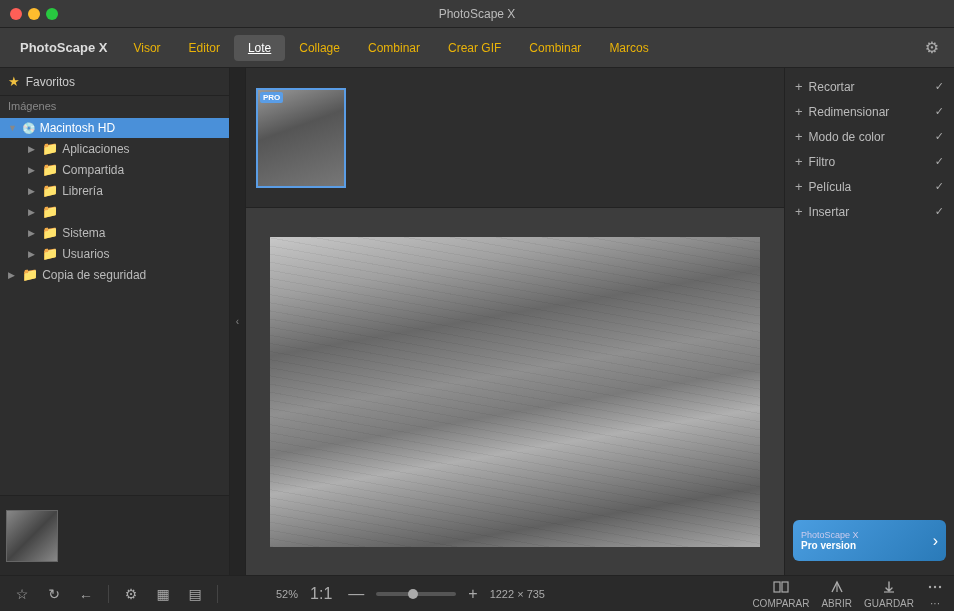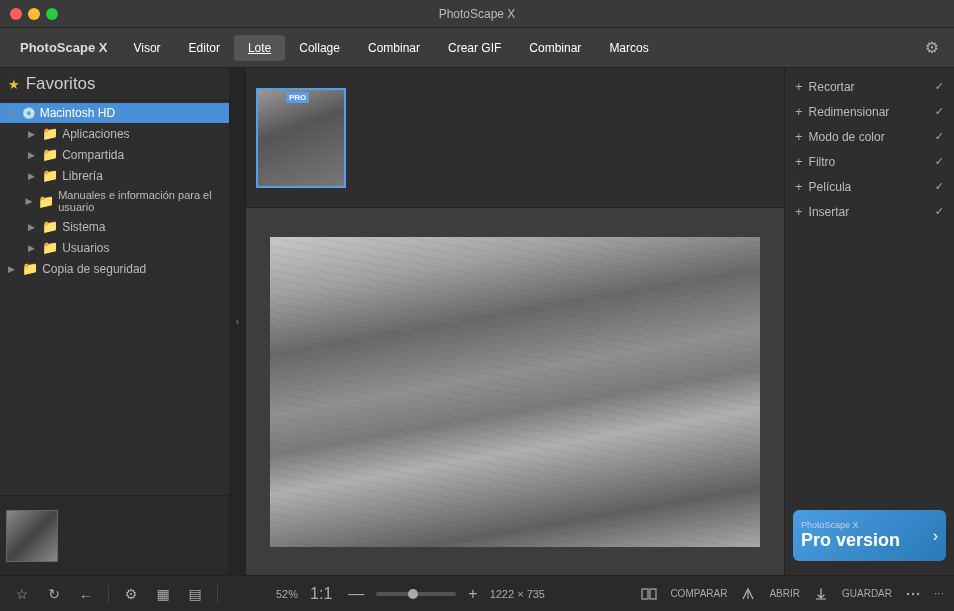--- a/index.html
+++ b/index.html
@@ -45,21 +45,21 @@
     .nav-logo {
       font-size: 13px;
       font-weight: bold;
       color: #ddd;
       padding: 0 12px;
       white-space: nowrap;
     }
     .nav-item {
       padding: 6px 14px;
       font-size: 12px;
-      color: #ffffff;
+      color: #eab308;
       cursor: pointer;
       border-radius: 4px;
       white-space: nowrap;
     }
     .nav-item.active {
       background: #555;
       color: #fff;
       text-decoration: underline;
     }
     .nav-spacer { flex: 1; }
@@ -89,21 +89,21 @@
       display: flex;
       align-items: center;
       gap: 6px;
       border-bottom: 1px solid #222;
     }
     .sidebar-fav-icon {
       color: #f0c040;
       font-size: 13px;
     }
     .sidebar-fav-label {
-      font-size: 17px;
+      font-size: 12px;
       color: #ccc;
     }
     #sidebar-images-label {
       padding: 4px 8px;
       font-size: 11px;
       color: #888;
     }
     #file-tree {
       flex: 1;
       overflow-y: auto;
@@ -209,21 +209,20 @@
     .strip-pro-badge {
       position: absolute;
       top: 2px;
       left: 2px;
       background: #5a9de6;
       color: #fff;
       font-size: 8px;
       font-weight: bold;
       padding: 1px 3px;
       border-radius: 2px;
-      margin-left: 26px;
     }
 
     
     #main-image-area {
       flex: 1;
       display: flex;
       align-items: center;
       justify-content: center;
       background: #3d3d3d;
       position: relative;
@@ -291,21 +290,21 @@
       padding: 10px 8px;
       cursor: pointer;
       display: flex;
       align-items: center;
       gap: 6px;
     }
     .pro-version-text {
       flex: 1;
     }
     .pro-sub { font-size: 9px; color: #cce; display: block; }
-    .pro-main { font-size: 18px; font-weight: bold; color: #fff; display: block; }
+    .pro-main { font-size: 10px; font-weight: bold; color: #fff; display: block; }
     .pro-arrow { color: #fff; font-size: 16px; }
 
     
     #bottom-bar {
       height: 36px;
       background: #2a2a2a;
       border-top: 1px solid #222;
       display: flex;
       align-items: center;
       padding: 0 10px;
@@ -329,21 +328,21 @@
     .zoom-slider-knob {
       width: 10px; height: 10px;
       background: #aaa;
       border-radius: 50%;
       position: absolute;
       top: -3px;
       left: 40%;
     }
     .size-label { font-size: 11px; color: #aaa; }
     .bottom-right-icons { display: flex; gap: 12px; align-items: center; }
-    .bottom-right-btn { display: flex; flex-direction: row; align-items: center; gap: 12px; cursor: pointer; color: #aaa; font-size: 10px; }
+    .bottom-right-btn { display: flex; flex-direction: column; align-items: center; gap: 2px; cursor: pointer; color: #aaa; font-size: 10px; }
     .bottom-right-btn svg { width: 18px; height: 18px; }
   </style>
 </head>
 <body>
 
 <div id="title-bar">
   <div class="traffic-lights">
     <span class="traffic-light tl-close"></span>
     <span class="traffic-light tl-minimize"></span>
     <span class="traffic-light tl-maximize"></span>
@@ -365,20 +364,21 @@
   <div class="nav-gear">⚙</div>
 </div>
 
 <div id="main">
 
   <div id="sidebar">
     <div id="sidebar-top">
       <span class="sidebar-fav-icon">★</span>
       <span class="sidebar-fav-label">Favoritos</span>
     </div>
+    <div id="sidebar-images-label">Imágenes</div>
     <div id="file-tree">
 
       <div class="tree-item selected">
         <span class="tree-arrow">▼</span>
         <span class="tree-hd-icon">💿</span>
         <span>Macintosh HD</span>
       </div>
 
       <div class="tree-item">
         <span class="tree-indent"></span>
@@ -398,21 +398,20 @@
         <span class="tree-indent"></span>
         <span class="tree-arrow">▶</span>
         <span class="tree-folder-icon">📁</span>
         <span>Librería</span>
       </div>
 
       <div class="tree-item">
         <span class="tree-indent"></span>
         <span class="tree-arrow">▶</span>
         <span class="tree-folder-icon">📁</span>
-        <span style="font-size:11px;">Manuales e información para el usuario</span>
       </div>
 
       <div class="tree-item">
         <span class="tree-indent"></span>
         <span class="tree-arrow">▶</span>
         <span class="tree-folder-icon">📁</span>
         <span>Sistema</span>
       </div>
 
       <div class="tree-item">

